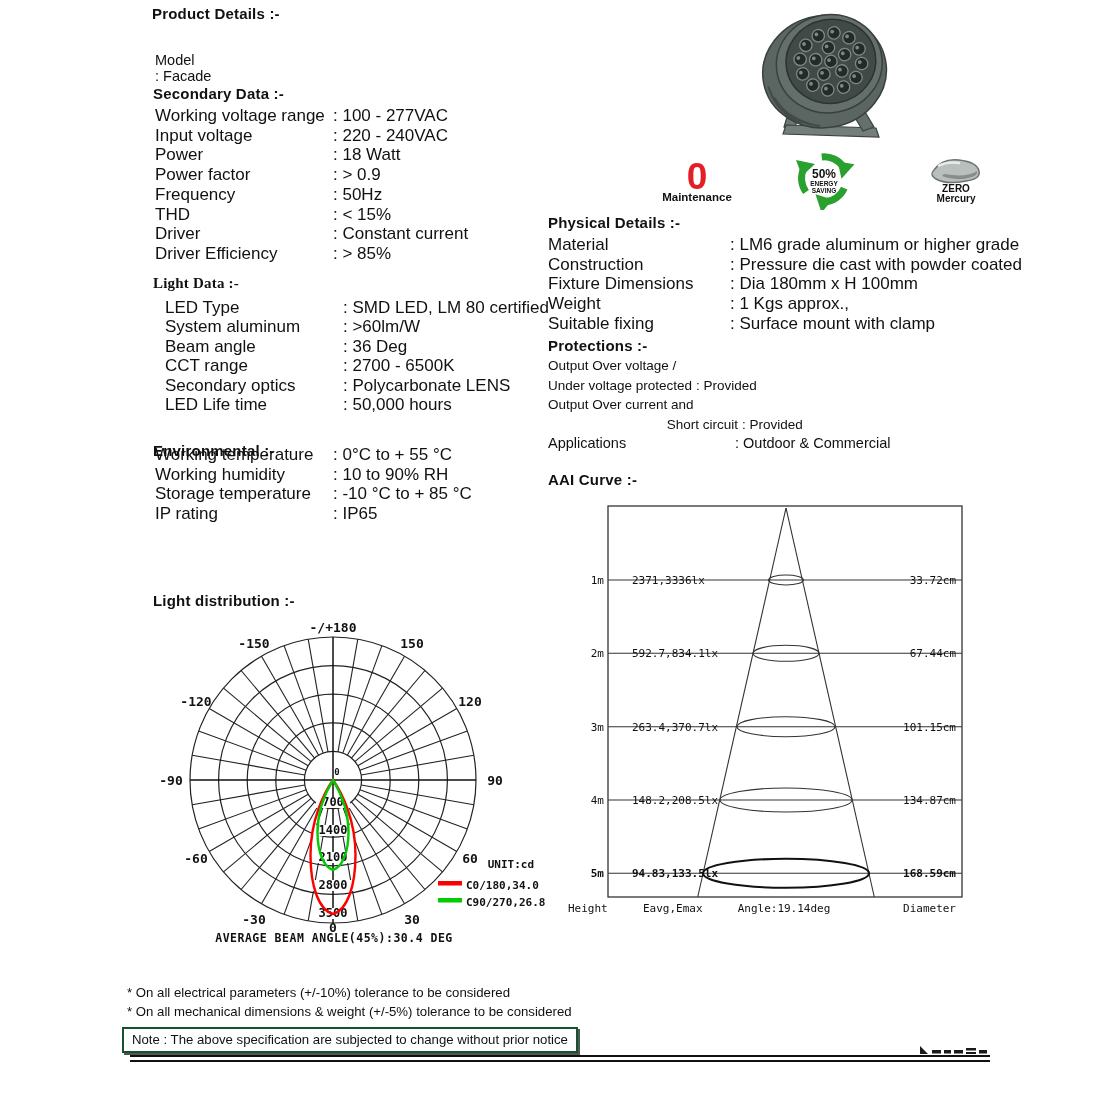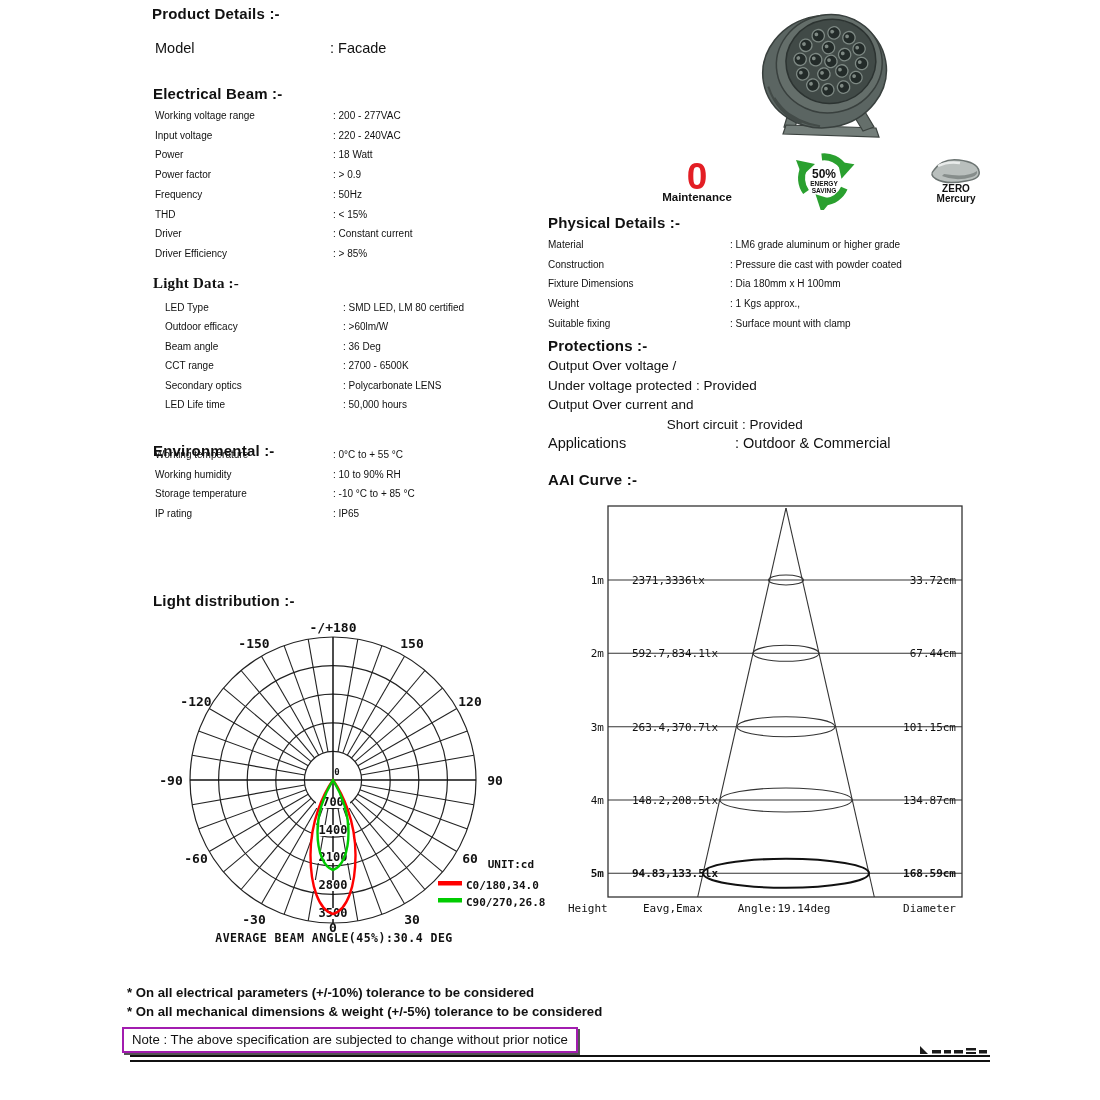--- a/index.html
+++ b/index.html
@@ -1,63 +1,63 @@
 <!DOCTYPE html>
 <html><head>
 <meta charset="utf-8">
 <style>
   html,body{margin:0;padding:0;background:#fff;}
   #page{position:relative;width:1100px;height:1100px;background:#fff;overflow:hidden;
         font-family:"Liberation Sans",sans-serif;color:#111;}
   .abs{position:absolute;}
   .h1{font-size:15px;font-weight:bold;letter-spacing:.2px;}
-  .specrow{display:flex;font-size:10px;line-height:19.7px;}
+  .specrow{display:flex;font-size:17px;line-height:19.7px;}
   .specrow .lbl{width:178px;flex:0 0 auto;}
   .specrow .lblr{width:182px;flex:0 0 auto;}
   .rows-tight .specrow{line-height:19.4px;}
   .modelrow{display:flex;font-size:14.5px;}
   .modelrow .lbl{width:175px;flex:0 0 auto;}
   .approw{display:flex;font-size:14.5px;font-weight:normal;}
   .approw .lbl{width:187px;flex:0 0 auto;}
   .prot{font-size:13.5px;line-height:19.6px;}
   .prot .ln{display:flex;}
   .prot .in1{width:148px;flex:0 0 auto;}
   .prot .in2{margin-left:100px;width:90px;flex:0 0 auto;text-align:right;padding-right:4px;}
-  .fn{font-size:13.2px;font-weight:bold;}
-  .notebox{width:436px;border:2px solid #a21caf;box-shadow:2px 2px 0 #555;
+  .fn{font-size:13.2px;font-weight:normal;}
+  .notebox{width:436px;border:2px solid #14532d;box-shadow:2px 2px 0 #555;
            font-size:13.2px;padding:3px 8px 4px 8px;white-space:nowrap;}
   .dblrule{width:860px;height:3px;border-top:2.5px solid #111;border-bottom:2px solid #111;}
   svg text{font-family:"DejaVu Sans Mono",monospace;}
   .mono11{font-size:11px;fill:#111;}
   .mono11b{font-size:11px;font-weight:bold;fill:#111;}
   .ang{font-size:13px;font-weight:bold;fill:#111;}
   .ringlab{font-size:12px;font-weight:bold;fill:#111;}
   .cap{font-size:11.5px;font-weight:bold;fill:#111;letter-spacing:.5px;}
   .gridln{stroke:#222;stroke-width:1.2;fill:none;}
   .axisln{stroke:#111;stroke-width:1.5;}
   .aailn{stroke:#333;stroke-width:1.1;fill:none;}
   .badge-sans{font-family:"Liberation Sans",sans-serif;}
 </style>
 </head>
 <body>
 
 <div id="page">
 
   <div class="abs h1" style="left:152px;top:5px;">Product Details :-</div>
 
-  <div class="abs modelrow" style="left:155px;top:40px;">
+  <div class="abs modelrow" style="left:155px;top:52px;flex-direction:column;">
     <span class="lbl">Model</span>
     <span>: Facade</span>
   </div>
 
-  <div class="abs h1" style="left:153px;top:85px;">Electrical Beam :-</div>
+  <div class="abs h1" style="left:153px;top:85px;">Secondary Data :-</div>
   <div class="abs" style="left:155px;top:106px;">
     <div class="specrow">
         <span class="lbl">Working voltage range</span>
-        <span>: 200 - 277VAC</span>
+        <span>: 100 - 277VAC</span>
       </div>
     <div class="specrow">
         <span class="lbl">Input voltage</span>
         <span>: 220 - 240VAC</span>
       </div>
     <div class="specrow">
         <span class="lbl">Power</span>
         <span>: 18 Watt</span>
       </div>
     <div class="specrow">
@@ -82,21 +82,21 @@
       </div>
   </div>
 
   <div class="abs h1" style="left:153px;top:275px;font-family:Liberation Serif, serif;">Light Data :-</div>
   <div class="abs rows-tight" style="left:165px;top:298px;">
     <div class="specrow">
         <span class="lbl">LED Type</span>
         <span>: SMD LED, LM 80 certified</span>
       </div>
     <div class="specrow">
-        <span class="lbl">Outdoor efficacy</span>
+        <span class="lbl">System aluminum</span>
         <span>: &gt;60lm/W</span>
       </div>
     <div class="specrow">
         <span class="lbl">Beam angle</span>
         <span>: 36 Deg</span>
       </div>
     <div class="specrow">
         <span class="lbl">CCT range</span>
         <span>: 2700 - 6500K</span>
       </div>

